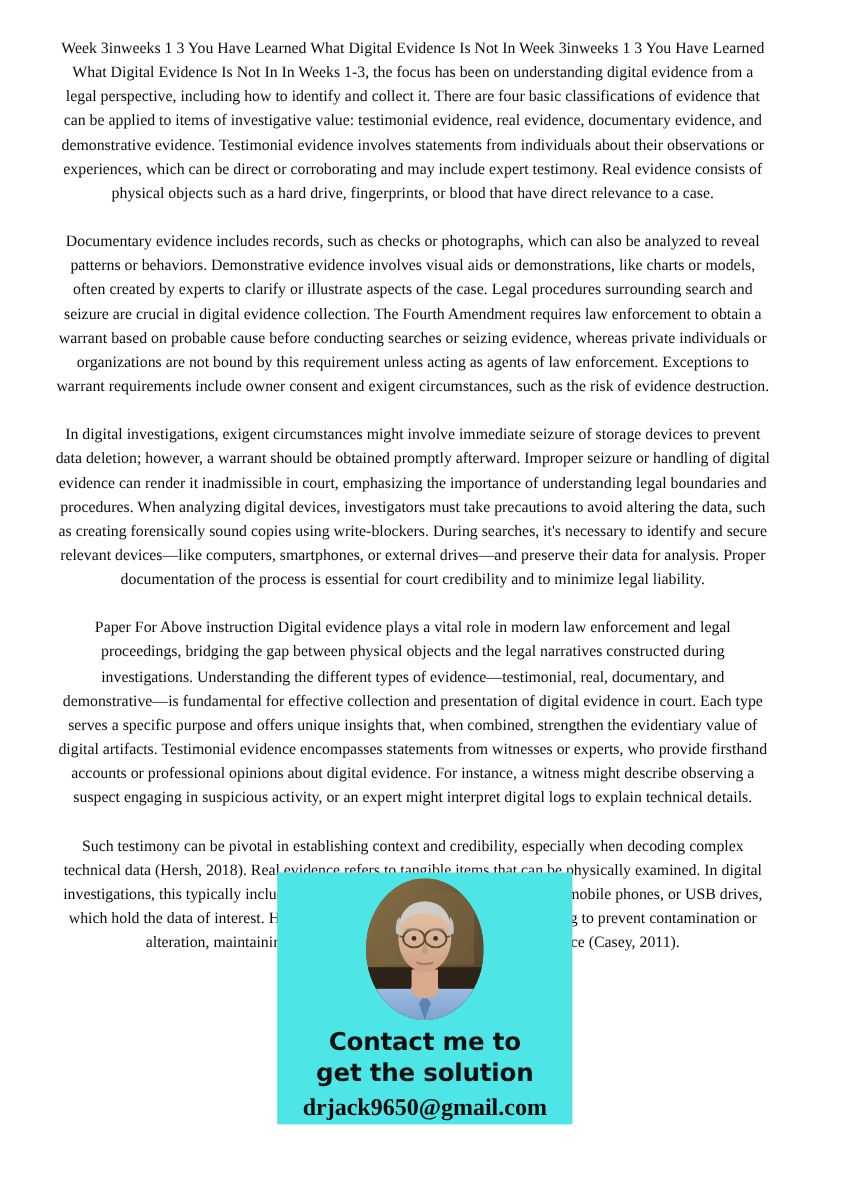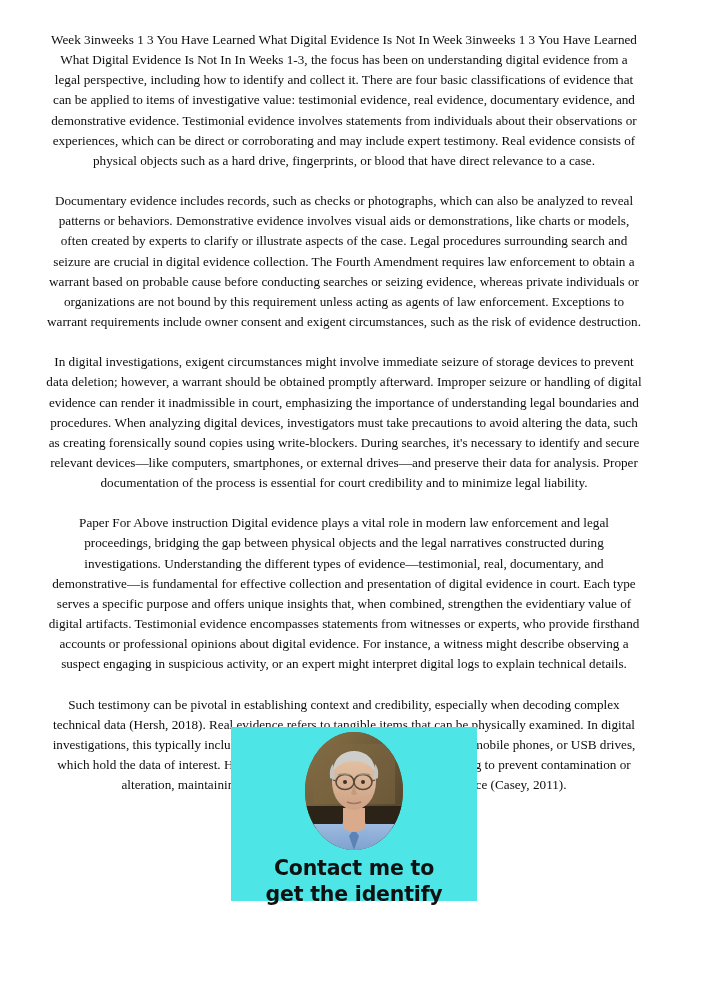--- a/index.html
+++ b/index.html
@@ -39,21 +39,21 @@
     -webkit-font-smoothing: antialiased;
   }
   .para:last-child { margin-bottom: 0; }
 
   
   #contact-overlay {
     position: absolute;
     left: 231px;
     top: 727px;
     width: 246px;
-    height: 174px;
+    height: 210px;
     background: #4de5e5;
     z-index: 20;
     display: flex;
     flex-direction: column;
     align-items: center;
     box-sizing: border-box;
     padding-top: 5px;
   }
 
   #avatar {
@@ -142,16 +142,17 @@
         <ellipse cx="40" cy="50" rx="2" ry="2" fill="#3b3129"></ellipse>
         <ellipse cx="58" cy="50" rx="2" ry="2" fill="#3b3129"></ellipse>
         <path d="M33 43 Q39 41 45 43" stroke="#9a8c7c" stroke-width="1.4" fill="none"></path>
         <path d="M53 43 Q59 41 65 43" stroke="#9a8c7c" stroke-width="1.4" fill="none"></path>
         <path d="M49 53 L46 62 Q49 64 52 62 Z" fill="#c79a7c"></path>
         <path d="M42 70 Q49 73 56 70" stroke="#a8745e" stroke-width="1.5" fill="none"></path>
       </svg>
     </div>
 
     <div class="contact-line" id="contact-line-1">Contact me to</div>
-    <div class="contact-line" id="contact-line-2">get the identify</div>
+    <div class="contact-line" id="contact-line-2">get the solution</div>
+    <div id="contact-email">drjack9650@gmail.com</div>
   </div>
 
 </div>
 
 </body></html>

